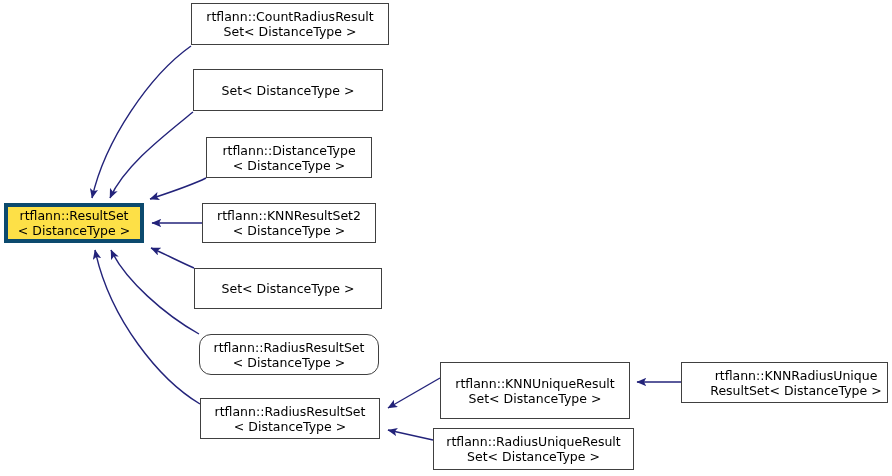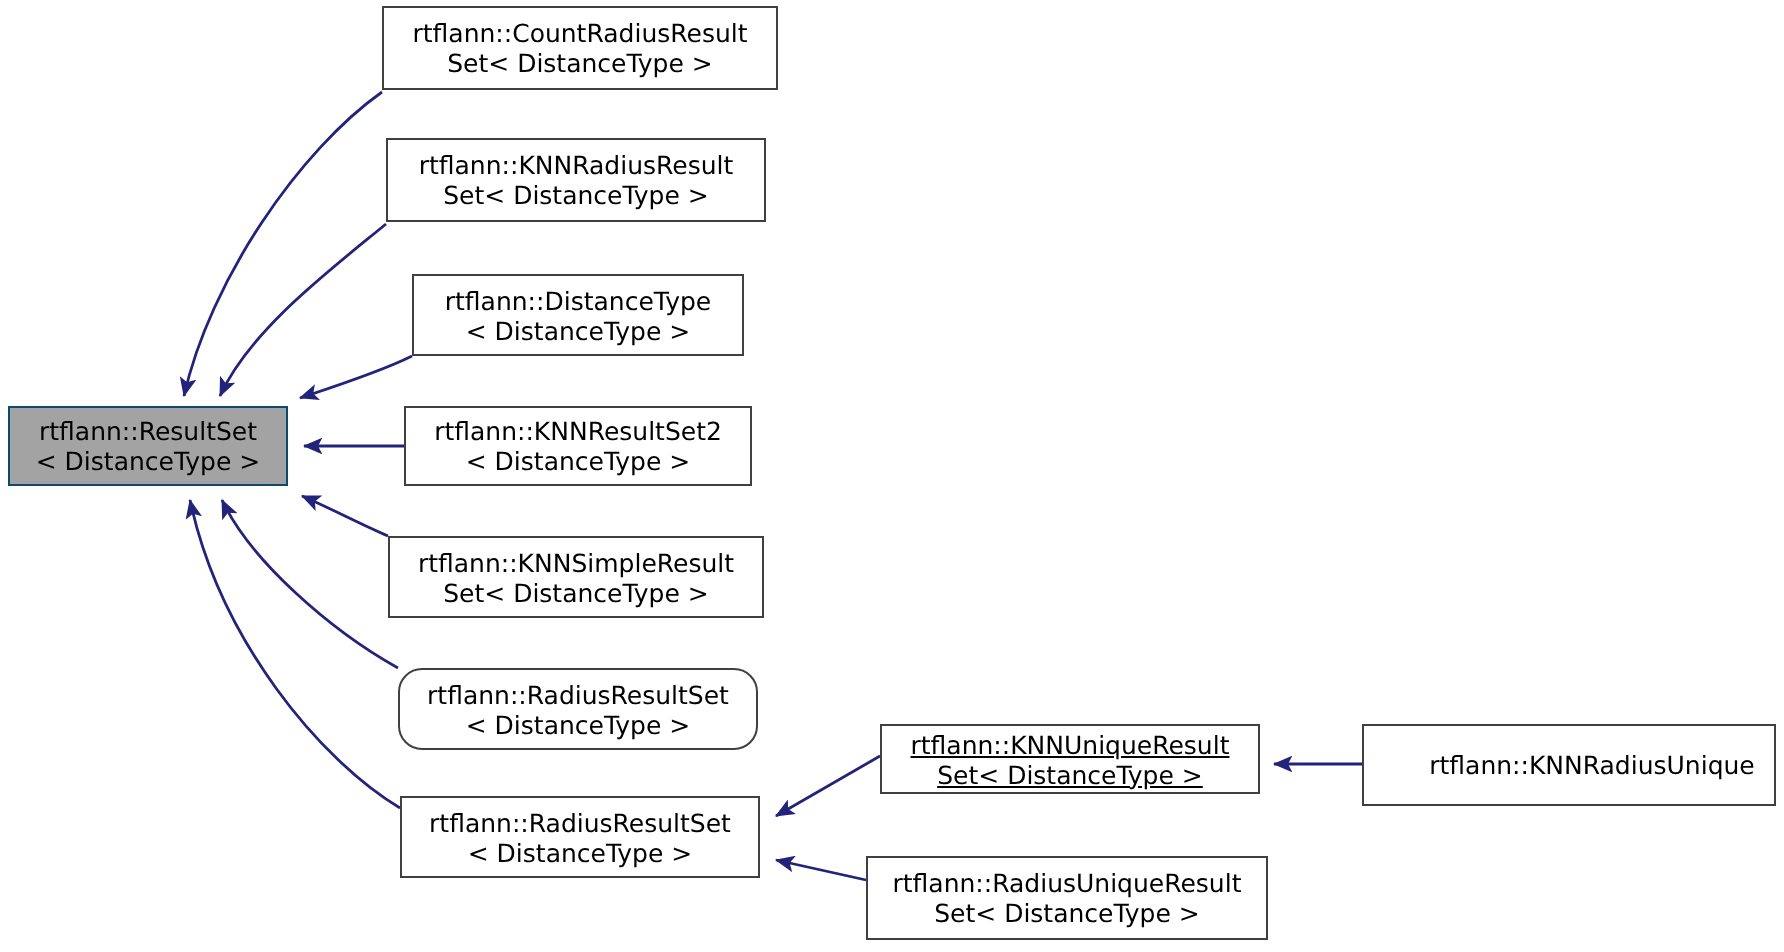--- a/index.html
+++ b/index.html
@@ -33,22 +33,22 @@
     align-items: center;
     justify-content: center;
     text-align: center;
     color: #000000;
     font-size: 12.5px;
     line-height: 15px;
     letter-spacing: 0px;
     z-index: 2;
   }
   .node.root {
-    background: #a3a3a3;
-    border: 1px solid #0c4a6e;
+    background: #fde047;
+    border: 4px solid #0c4a6e;
   }
   .node .l1, .node .l2 {
     display: block;
     white-space: nowrap;
   }
 </style>
 </head>
 <body>
 
 <div id="diagram">
@@ -71,47 +71,46 @@
     </svg>
 <div class="node root" style="left: 4px; top: 203px; width: 140px; height: 40px;">
       <span class="l1">rtflann::ResultSet</span>
       <span class="l2">&lt; DistanceType &gt;</span>
     </div>
     <div class="node" style="left: 191px; top: 3px; width: 198px; height: 42px;">
       <span class="l1">rtflann::CountRadiusResult</span>
       <span class="l2">Set&lt; DistanceType &gt;</span>
     </div>
     <div class="node" style="left: 193px; top: 69px; width: 190px; height: 42px;">
-      <span class="l1">rtflann::KNNRadiusResult</span>
       <span class="l2">Set&lt; DistanceType &gt;</span>
     </div>
     <div class="node" style="left: 206px; top: 137px; width: 166px; height: 41px;">
       <span class="l1">rtflann::DistanceType</span>
       <span class="l2">&lt; DistanceType &gt;</span>
     </div>
     <div class="node" style="left: 202px; top: 203px; width: 174px; height: 40px;">
       <span class="l1">rtflann::KNNResultSet2</span>
       <span class="l2">&lt; DistanceType &gt;</span>
     </div>
     <div class="node" style="left: 194px; top: 268px; width: 188px; height: 41px;">
-      <span class="l1">rtflann::KNNSimpleResult</span>
       <span class="l2">Set&lt; DistanceType &gt;</span>
     </div>
     <div class="node" style="left: 199px; top: 334px; width: 180px; height: 41px; border-radius: 12px;">
       <span class="l1">rtflann::RadiusResultSet</span>
       <span class="l2">&lt; DistanceType &gt;</span>
     </div>
     <div class="node" style="left: 200px; top: 398px; width: 180px; height: 41px;">
       <span class="l1">rtflann::RadiusResultSet</span>
       <span class="l2">&lt; DistanceType &gt;</span>
     </div>
-    <div class="node" style="left: 440px; top: 362px; width: 190px; height: 35px; text-decoration: underline;">
+    <div class="node" style="left: 440px; top: 362px; width: 190px; height: 57px;">
       <span class="l1">rtflann::KNNUniqueResult</span>
       <span class="l2">Set&lt; DistanceType &gt;</span>
     </div>
     <div class="node" style="left: 433px; top: 428px; width: 201px; height: 42px;">
       <span class="l1">rtflann::RadiusUniqueResult</span>
       <span class="l2">Set&lt; DistanceType &gt;</span>
     </div>
     <div class="node" style="left: 681px; top: 362px; width: 207px; height: 41px; padding-left: 23px;">
       <span class="l1">rtflann::KNNRadiusUnique</span>
+      <span class="l2">ResultSet&lt; DistanceType &gt;</span>
     </div>
   </div>
 
 </body></html>

